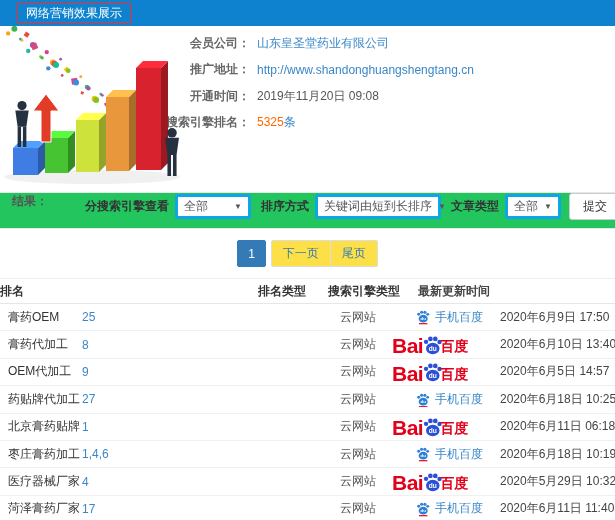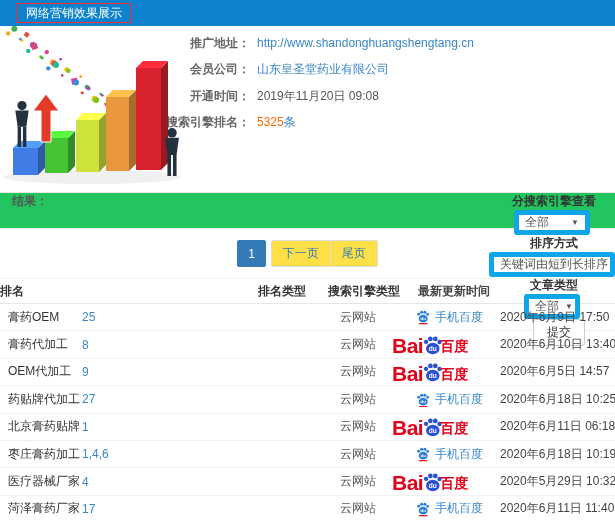--- a/index.html
+++ b/index.html
@@ -22,23 +22,23 @@
   .ilabel { width:84px; text-align:right; color:#666; font-weight:bold; flex:none; }
   .ivalue { margin-left:7px; color:#555; }
   .ivalue.link { color:#3a87c8; text-decoration:none; cursor:pointer; }
   .rank-count { color:#ff6a00; }
   .rank-unit { color:#3a87c8; }
 
   
   .filterbar { height:37px; background:#22c55e; border-top:1px solid #e7e7e7; border-bottom:1px solid #e7e7e7;
                display:flex; align-items:flex-start; }
   .result-label { margin-left:12px; color:#555; font-weight:bold; }
-  .filter-right { margin-left:auto; display:flex; align-items:center;flex-direction:column; }
+  .filter-right { margin-left:auto; display:flex; align-items:center; }
   .flabel { font-weight:bold; color:#333; margin:0 6px 0 10px; white-space:nowrap; }
-  .sel { background:#fff; border:5px solid #0ea5e9; border-radius:3px; height:25px; display:flex;
+  .sel { background:#fff; border:3px solid #0ea5e9; border-radius:3px; height:25px; display:flex;
          align-items:center; justify-content:space-between; padding:0 6px; color:#555; cursor:pointer; white-space:nowrap; }
   .sel .caret { font-size:8px; color:#555; margin-left:6px; }
   .sel.w-engine { width:76px; }
   .sel.w-sort   { width:126px; }
   .sel.w-article{ width:56px; }
   .submit-btn { height:27px; background:#fff; border:1px solid #ccc; border-radius:3px; color:#333;
                 padding:0 13px; margin-left:8px; margin-right:-6px; cursor:pointer; font-size:12px; white-space:nowrap; }
 
   
   .pager { height:49px; display:flex; align-items:center; justify-content:center; }
@@ -138,26 +138,26 @@
     </g>
         <g fill="#26313f">
       <circle cx="172" cy="106.8" r="4.800000000000001"></circle>
       <polygon points="165.04,111.84 178.96,111.84 176.56,128.88 167.44,128.88"></polygon>
       <rect x="167.44" y="128.88" width="3.5999999999999996" height="21.120000000000005"></rect>
       <rect x="172.96" y="128.88" width="3.5999999999999996" height="21.120000000000005"></rect>
     </g>
       </svg>
     <div class="inforows">
       <div class="irow">
+        <span class="ilabel">会员公司：</span>
+        <span class="ivalue link">山东皇圣堂药业有限公司</span>
+      </div>
+      <div class="irow">
         <span class="ilabel">推广地址：</span>
         <span class="ivalue link">http://www.shandonghuangshengtang.cn</span>
-      </div>
-      <div class="irow">
-        <span class="ilabel">会员公司：</span>
-        <span class="ivalue link">山东皇圣堂药业有限公司</span>
       </div>
       <div class="irow">
         <span class="ilabel">开通时间：</span>
         <span class="ivalue">2019年11月20日 09:08</span>
       </div>
       <div class="irow">
         <span class="ilabel">搜索引擎排名：</span>
         <span class="ivalue">
           <span class="rank-count">5325</span><span class="rank-unit">条</span>
         </span>

